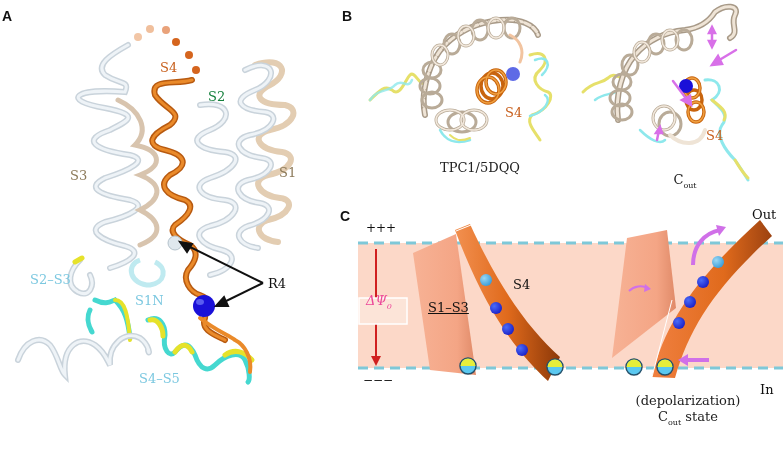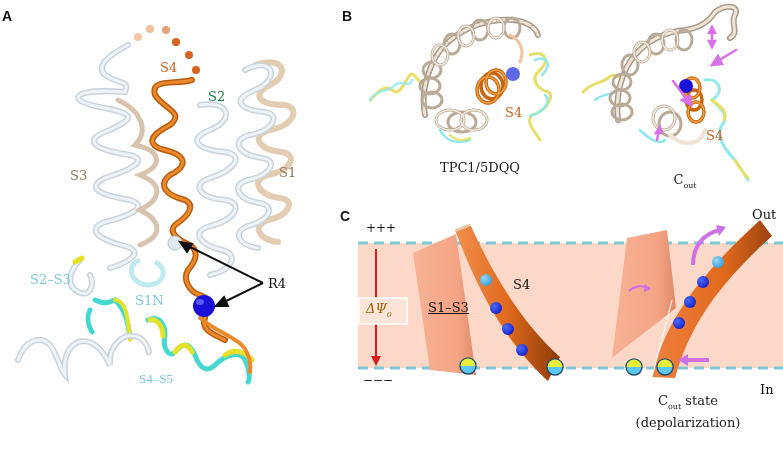--- a/index.html
+++ b/index.html
@@ -78,21 +78,21 @@
     <polygon points="216,306 224,297 228,306"></polygon>
   </g>
 </svg>
 
 <div class="lbl" style="left:160px;top:60px;color:#c8601e;">S4</div>
 <div class="lbl" style="left:208px;top:89px;color:#15803d;">S2</div>
 <div class="lbl" style="left:70px;top:168px;color:#8c7a5a;">S3</div>
 <div class="lbl" style="left:279px;top:165px;color:#8c7a5a;">S1</div>
 <div class="lbl" style="left:30px;top:272px;color:#7cc8e0;">S2–S3</div>
 <div class="lbl" style="left:135px;top:293px;color:#7cc8e0;">S1N</div>
-<div class="lbl" style="left:139px;top:371px;color:#7cc8e0;font-family:Liberation Serif, serif;">S4–S5</div>
+<div class="lbl" style="left:139px;top:371px;color:#7cc8e0;">S4–S5</div>
 <div class="lbl" style="left:268px;top:276px;color:#111;">R4</div>
 
 <div class="panel-letter" style="left:342px;top:8px;">B</div>
 
 <svg width="783" height="200" viewBox="0 0 783 200" style="left:0;top:0;">
 
   <g fill="none" stroke-linecap="round">
     <path d="M370 100 C 380 90, 385 85, 392 90 C 400 98, 405 80, 410 75 C 415 70, 420 88, 425 82" stroke="#e6e06a" stroke-width="3"></path>
     <path d="M370 100 C 378 88, 390 92, 395 85 C 402 78, 408 90, 412 80" stroke="#8ee8ec" stroke-width="2.5" opacity="0.8"></path>
     <path d="M425 115 C 420 90, 430 60, 445 45 C 460 30, 480 22, 500 20 C 520 18, 535 25, 538 35" stroke="#a89a88" stroke-width="6"></path>
@@ -280,24 +280,24 @@
   </g>
   <polygon points="726,227 716,225 719,236" fill="#d070e8"></polygon>
   <polygon points="651,289 645,284 644,292" fill="#d070e8"></polygon>
   <polygon points="678,360 688,354 688,366" fill="#d070e8"></polygon>
 </svg>
 
 <div class="lbl" style="left:366px;top:221px;color:#111;font-size:12px;">+++</div>
 <div class="lbl" style="left:363px;top:373px;color:#111;font-size:12px;">−−−</div>
 <div class="lbl" style="left:752px;top:207px;color:#111;">Out</div>
 <div class="lbl" style="left:760px;top:382px;color:#111;">In</div>
-<div class="lbl" style="left:366px;top:301px;color:#a16207;font-style:italic;">
+<div class="lbl" style="left:366px;top:293px;color:#ec4899;font-style:italic;">
   <span>ΔΨ</span><sub>0</sub>
 </div>
 <div class="lbl" style="left:428px;top:300px;color:#111;text-decoration:underline;">S1–S3</div>
 <div class="lbl" style="left:513px;top:277px;color:#111;">S4</div>
 
 <div class="cap" style="left:426px;top:393px;width:130px;">
 </div>
 <div class="cap" style="left:618px;top:393px;width:140px;">
+  <div>(depolarization)</div>
   <div><span>C</span><sub>out</sub><span> state</span></div>
-  <div>(depolarization)</div>
 </div>
 
 </body></html>

